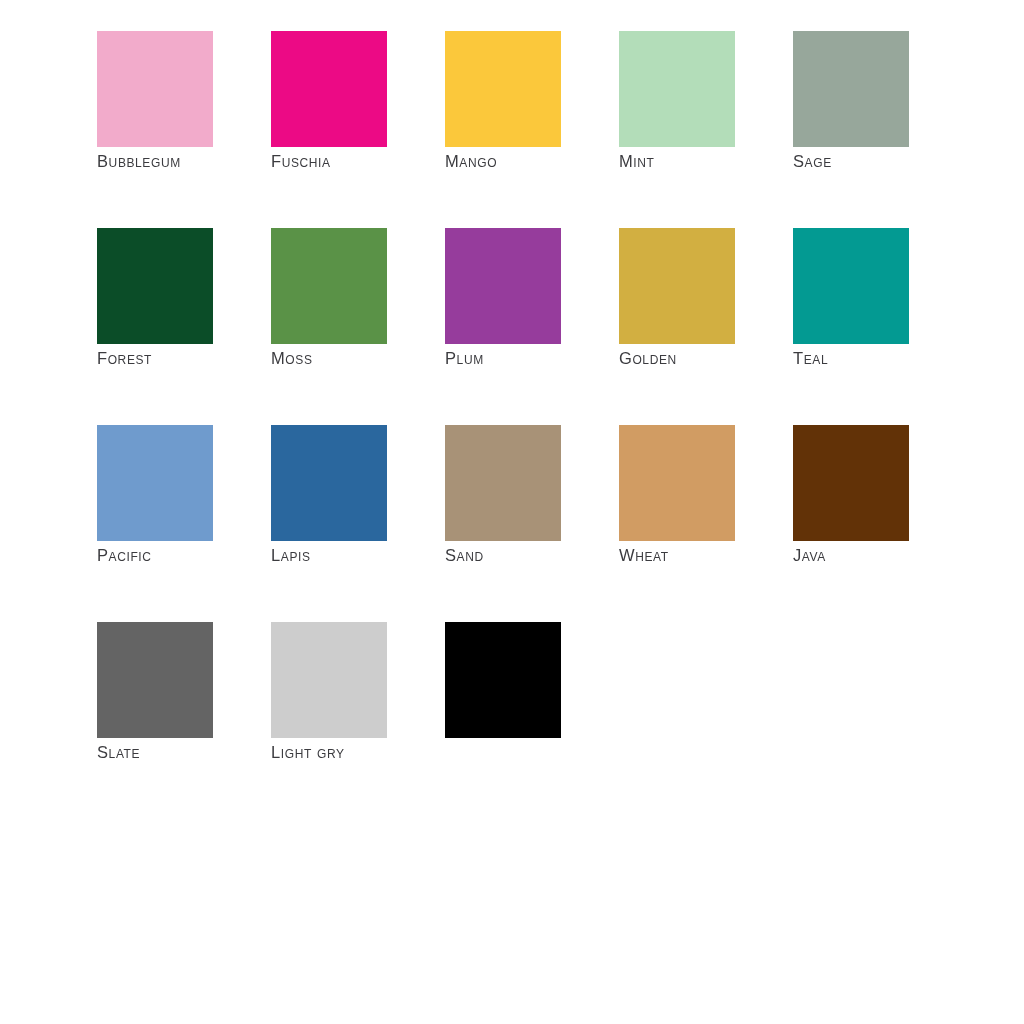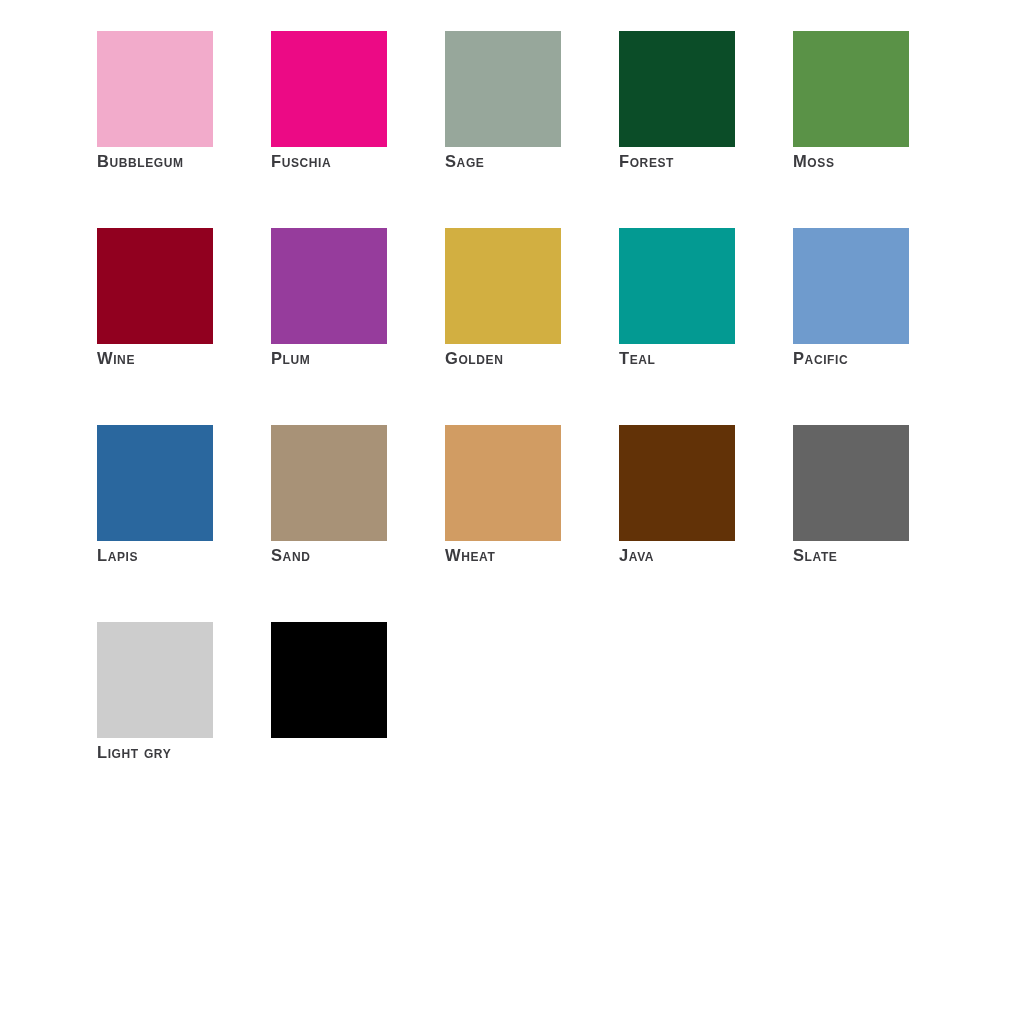--- a/index.html
+++ b/index.html
@@ -41,54 +41,57 @@
     display: block;
     margin-top: 5px;
     color: #3b3b3f;
     font-family: "Liberation Sans", sans-serif;
     font-size: 16.5px;
     line-height: 19px;
     letter-spacing: 0.6px;
     font-variant: small-caps;
     text-transform: lowercase;
     white-space: nowrap;
-    font-weight: bold;
   }
   .swatch-label::first-letter {
     text-transform: uppercase;
   }
 </style>
 </head>
 <body style="background: rgb(255, 255, 255);">
 
 <div id="palette-sheet">
   <div class="swatch-grid">
       <div class="swatch-cell">
         <span class="swatch-chip" style="background-color: rgb(242, 171, 203);"></span>
         <span class="swatch-label">Bubblegum</span>
       </div>
       <div class="swatch-cell">
         <span class="swatch-chip" style="background-color: rgb(236, 10, 133);"></span>
         <span class="swatch-label">Fuschia</span>
       </div>
       <div class="swatch-cell">
+        <span class="swatch-chip" style="background-color: rgb(251, 200, 59);"></span>
+        <span class="swatch-label">Mango</span>
+      </div>
+      <div class="swatch-cell">
+        <span class="swatch-chip" style="background-color: rgb(179, 221, 185);"></span>
+        <span class="swatch-label">Mint</span>
+      </div>
+      <div class="swatch-cell">
         <span class="swatch-chip" style="background-color: rgb(151, 167, 155);"></span>
         <span class="swatch-label">Sage</span>
       </div>
       <div class="swatch-cell">
         <span class="swatch-chip" style="background-color: rgb(11, 77, 40);"></span>
         <span class="swatch-label">Forest</span>
       </div>
       <div class="swatch-cell">
         <span class="swatch-chip" style="background-color: rgb(90, 146, 71);"></span>
         <span class="swatch-label">Moss</span>
-      </div>
-      <div class="swatch-cell">
-        <span class="swatch-chip" style="background-color: rgb(145, 0, 31);"></span>
-        <span class="swatch-label">Wine</span>
       </div>
       <div class="swatch-cell">
         <span class="swatch-chip" style="background-color: rgb(150, 60, 156);"></span>
         <span class="swatch-label">Plum</span>
       </div>
       <div class="swatch-cell">
         <span class="swatch-chip" style="background-color: rgb(210, 175, 65);"></span>
         <span class="swatch-label">Golden</span>
       </div>
       <div class="swatch-cell">

